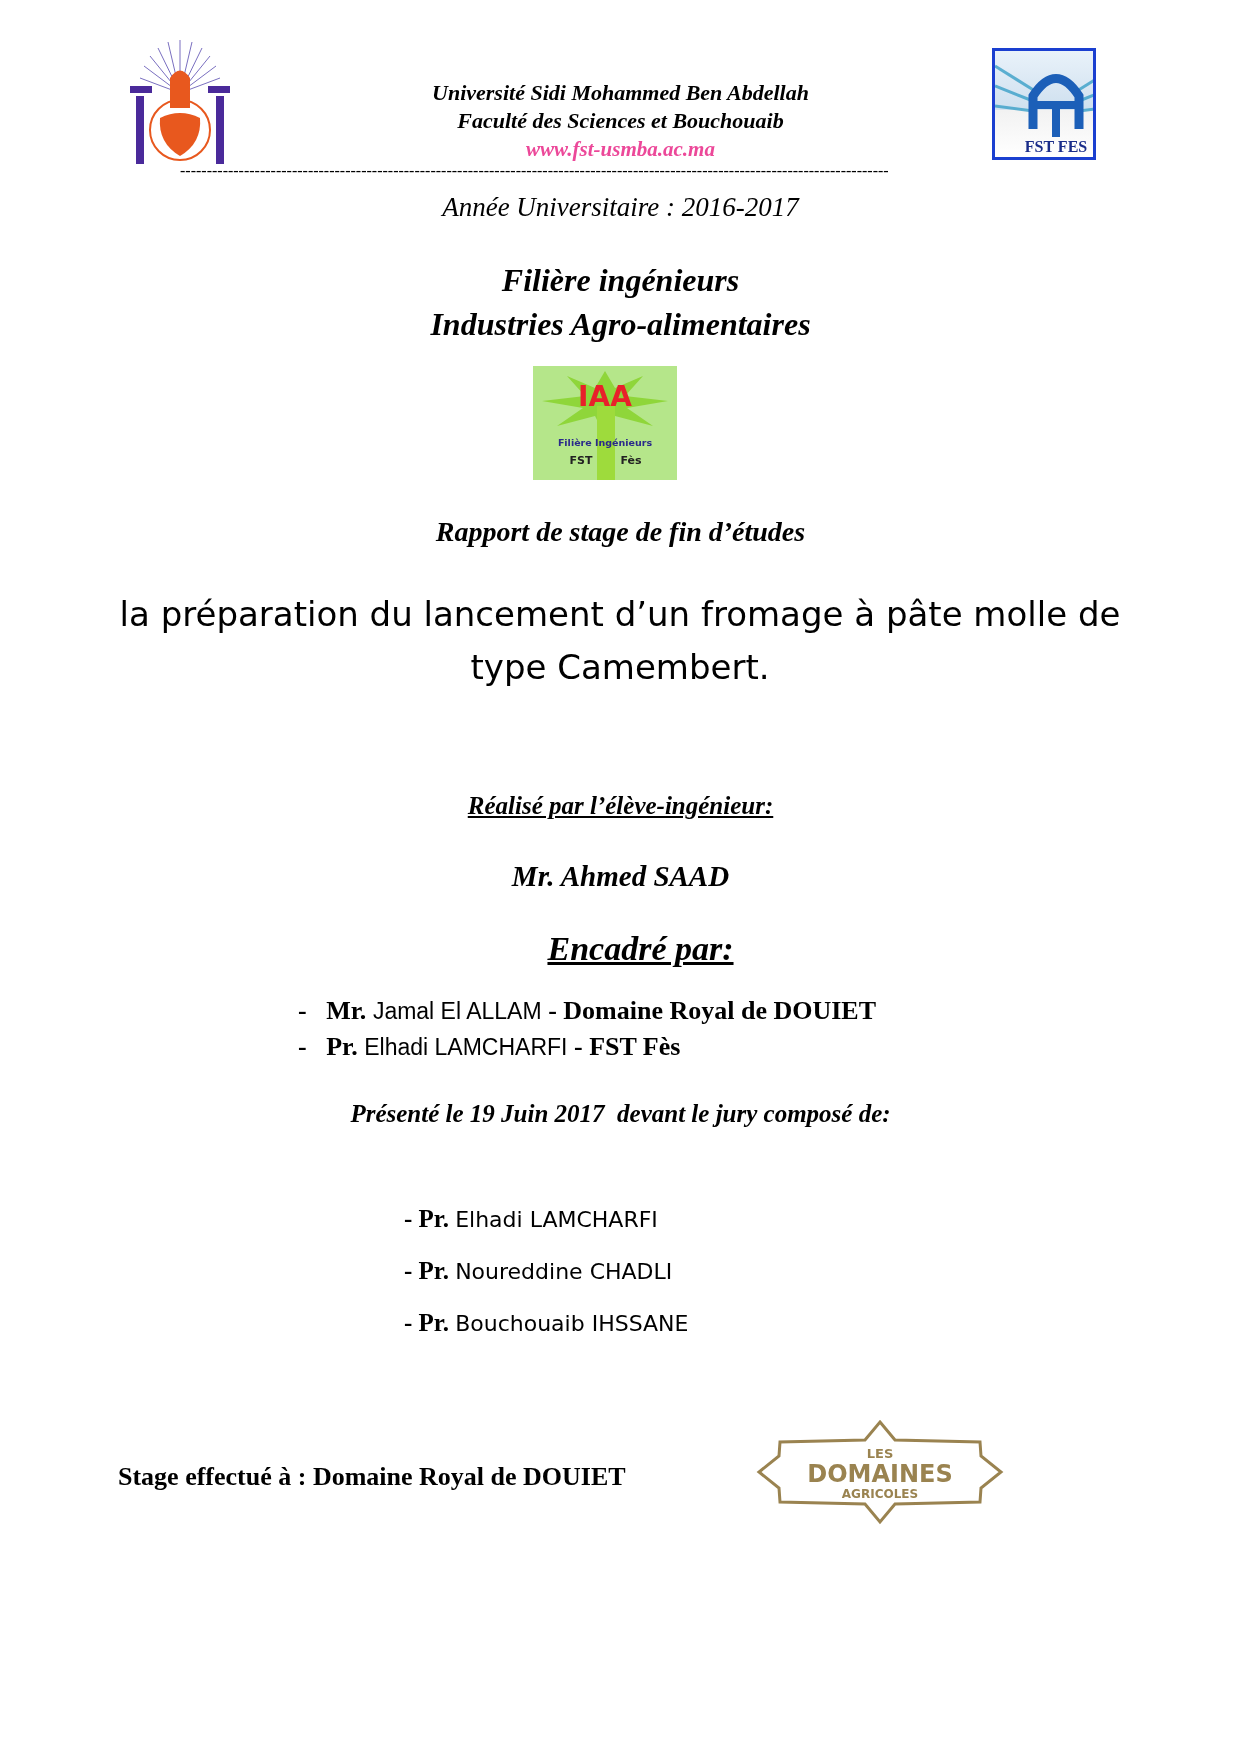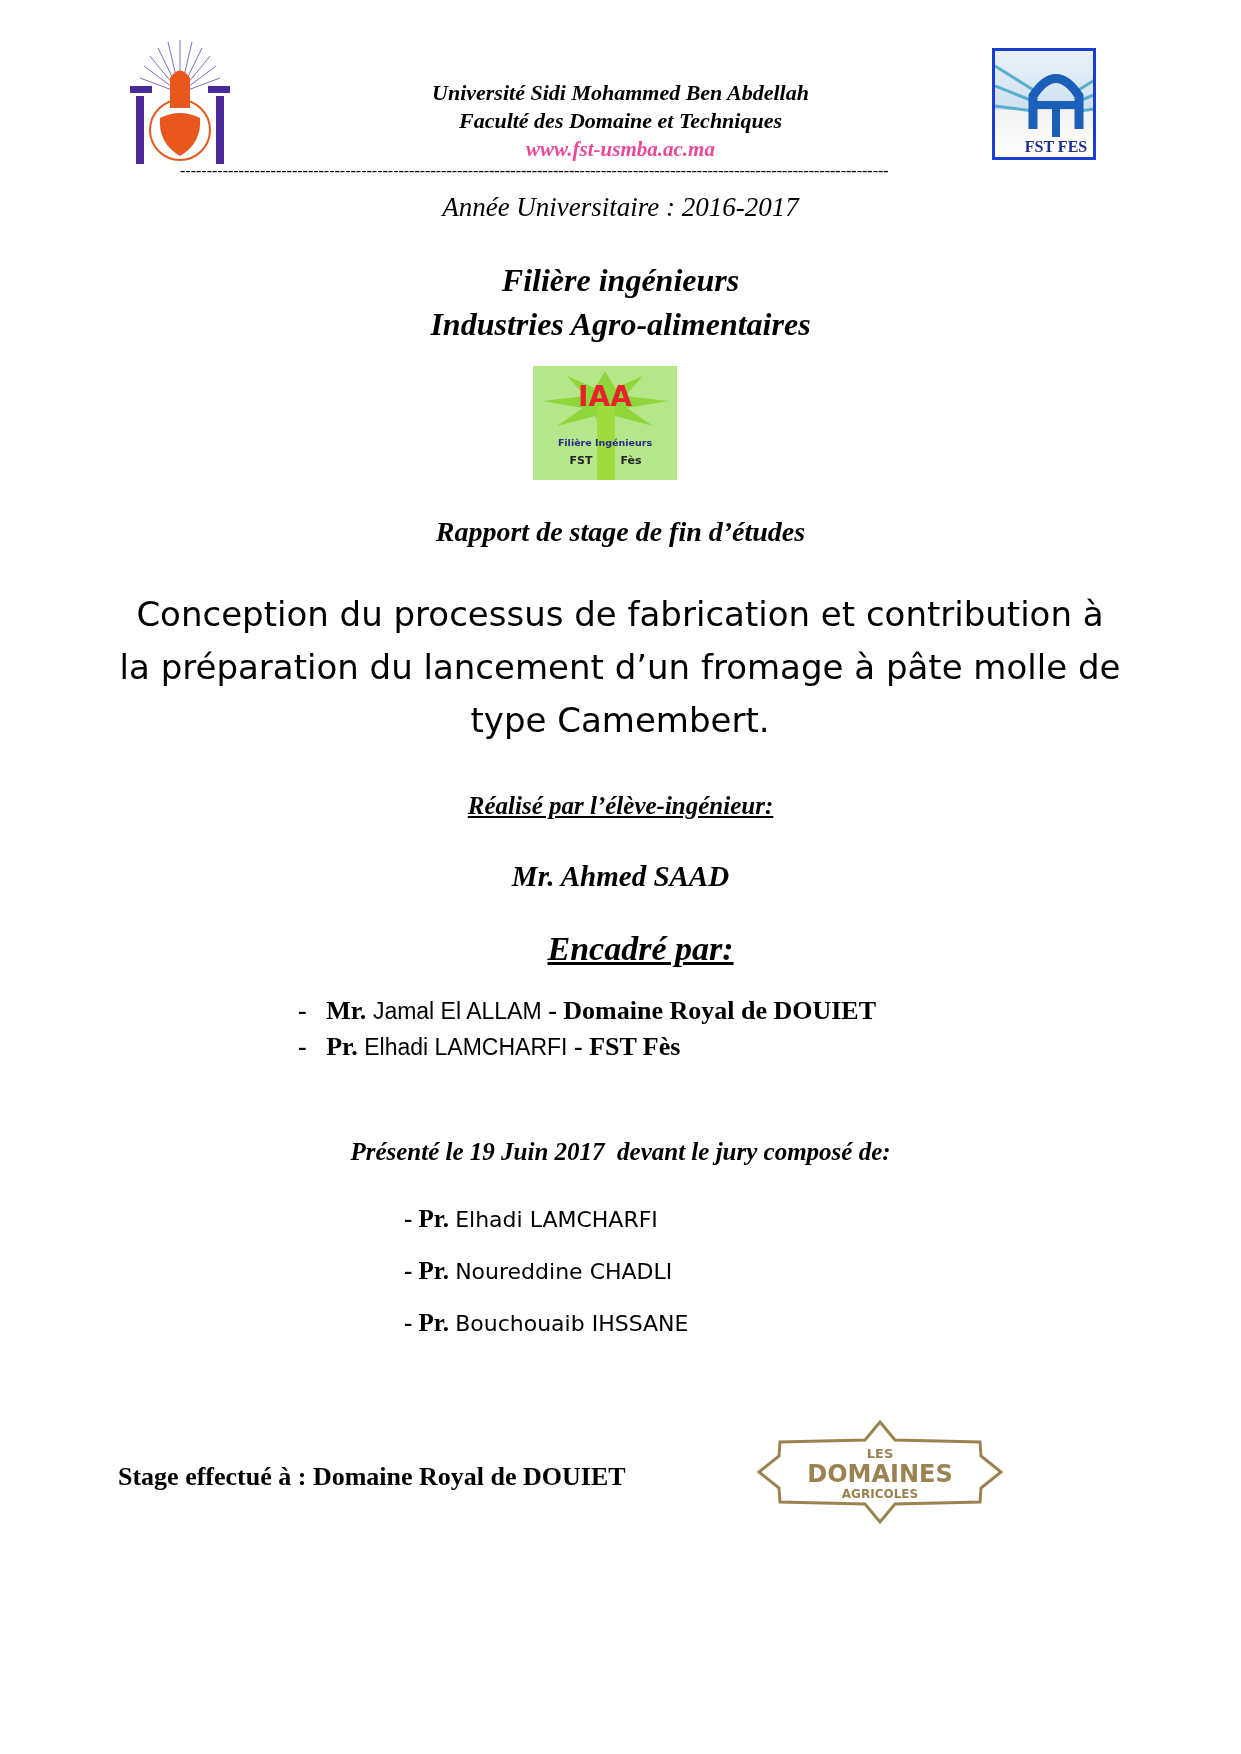--- a/index.html
+++ b/index.html
@@ -20,21 +20,21 @@
   .year { top:192px; font-size:27px; }
   .filiere1 { top:262px; font-size:32px; }
   .filiere2 { top:306px; font-size:32px; }
   .rapport { top:516px; font-size:28px; }
   .title { top:588px; left:110px; width:1020px; text-align:center; font-size:34px; line-height:53px; }
   .realise { top:792px; font-size:25px; text-decoration:underline; }
   .student { top:860px; font-size:29px; }
   .encadre { top:930px; font-size:34px; text-decoration:underline;padding-left:20px; }
   .sup { left:298px; font-size:26px; white-space:nowrap; }
   .sup .n { font-family:Liberation Sans, sans-serif; font-weight:normal; font-size:23px; }
-  .presente { top:1138px; font-size:25px; }
+  .presente { top:1100px; font-size:25px; }
   .jury { left:404px; font-size:25px; white-space:nowrap; }
   .jury .n { font-family:"DejaVu Sans", sans-serif; font-weight:normal; font-size:22px; }
   .stage { left:118px; top:1462px; font-size:26px; }
 </style>
 </head>
 <body>
 
 <div class="abs usmba-logo">
   <svg width="100" height="130" viewBox="0 0 100 130">
     <g stroke="#7a6fc0" stroke-width="1">
@@ -54,21 +54,21 @@
     <rect x="78" y="48" width="22" height="7" fill="#4a2a9a"></rect>
     <rect x="6" y="58" width="8" height="68" fill="#4a2a9a"></rect>
     <rect x="86" y="58" width="8" height="68" fill="#4a2a9a"></rect>
     <ellipse cx="50" cy="92" rx="30" ry="30" fill="none" stroke="#e8581e" stroke-width="2"></ellipse>
     <path d="M40 40 Q50 25 60 40 L60 70 L40 70 Z" fill="#e8581e"></path>
     <path d="M30 80 Q50 70 70 80 Q72 105 50 118 Q28 105 30 80 Z" fill="#e8581e"></path>
   </svg>
 </div>
 
 <div class="abs center header-line1 b">Université Sidi Mohammed Ben Abdellah</div>
-<div class="abs center header-line2 b">Faculté des Domaine et Techniques</div>
+<div class="abs center header-line2 b">Faculté des Sciences et Bouchouaib</div>
 <div class="abs center header-url">www.fst-usmba.ac.ma</div>
 
 <div class="abs fst-logo">
   <svg width="122" height="106" viewBox="0 0 122 106">
     <g stroke="#3aa0c8" stroke-width="3" opacity="0.8">
       <line x1="0" y1="15" x2="40" y2="40"></line>
         <line x1="0" y1="35" x2="38" y2="50"></line>
         <line x1="0" y1="55" x2="38" y2="60"></line>
       <line x1="122" y1="15" x2="82" y2="40"></line>
         <line x1="122" y1="35" x2="84" y2="50"></line>
@@ -95,21 +95,20 @@
     <text x="72" y="40" text-anchor="middle" font-family="DejaVu Sans, sans-serif" font-weight="bold" font-size="28" fill="#e8212a">IAA</text>
     <text x="72" y="80" text-anchor="middle" font-family="DejaVu Sans, sans-serif" font-weight="bold" font-size="9.5" fill="#2a2a8a">Filière Ingénieurs</text>
     <text x="48" y="98" text-anchor="middle" font-family="DejaVu Sans, sans-serif" font-weight="bold" font-size="11" fill="#222">FST</text>
     <text x="98" y="98" text-anchor="middle" font-family="DejaVu Sans, sans-serif" font-weight="bold" font-size="11" fill="#222">Fès</text>
   </svg>
 </div>
 
 <div class="abs center rapport b">Rapport de stage de fin d’études</div>
 
 <div class="abs title comic">
-  <div>Conception du processus de fabrication et contribution à</div>
   <div>la préparation du lancement d’un fromage à pâte molle de</div>
   <div>type Camembert.</div>
 </div>
 
 <div class="abs center realise b">Réalisé par l’élève-ingénieur:</div>
 <div class="abs center student b">Mr. Ahmed SAAD</div>
 
 <div class="abs center encadre b">Encadré par:</div>
 
 <div class="abs sup b" style="top:996px;">

